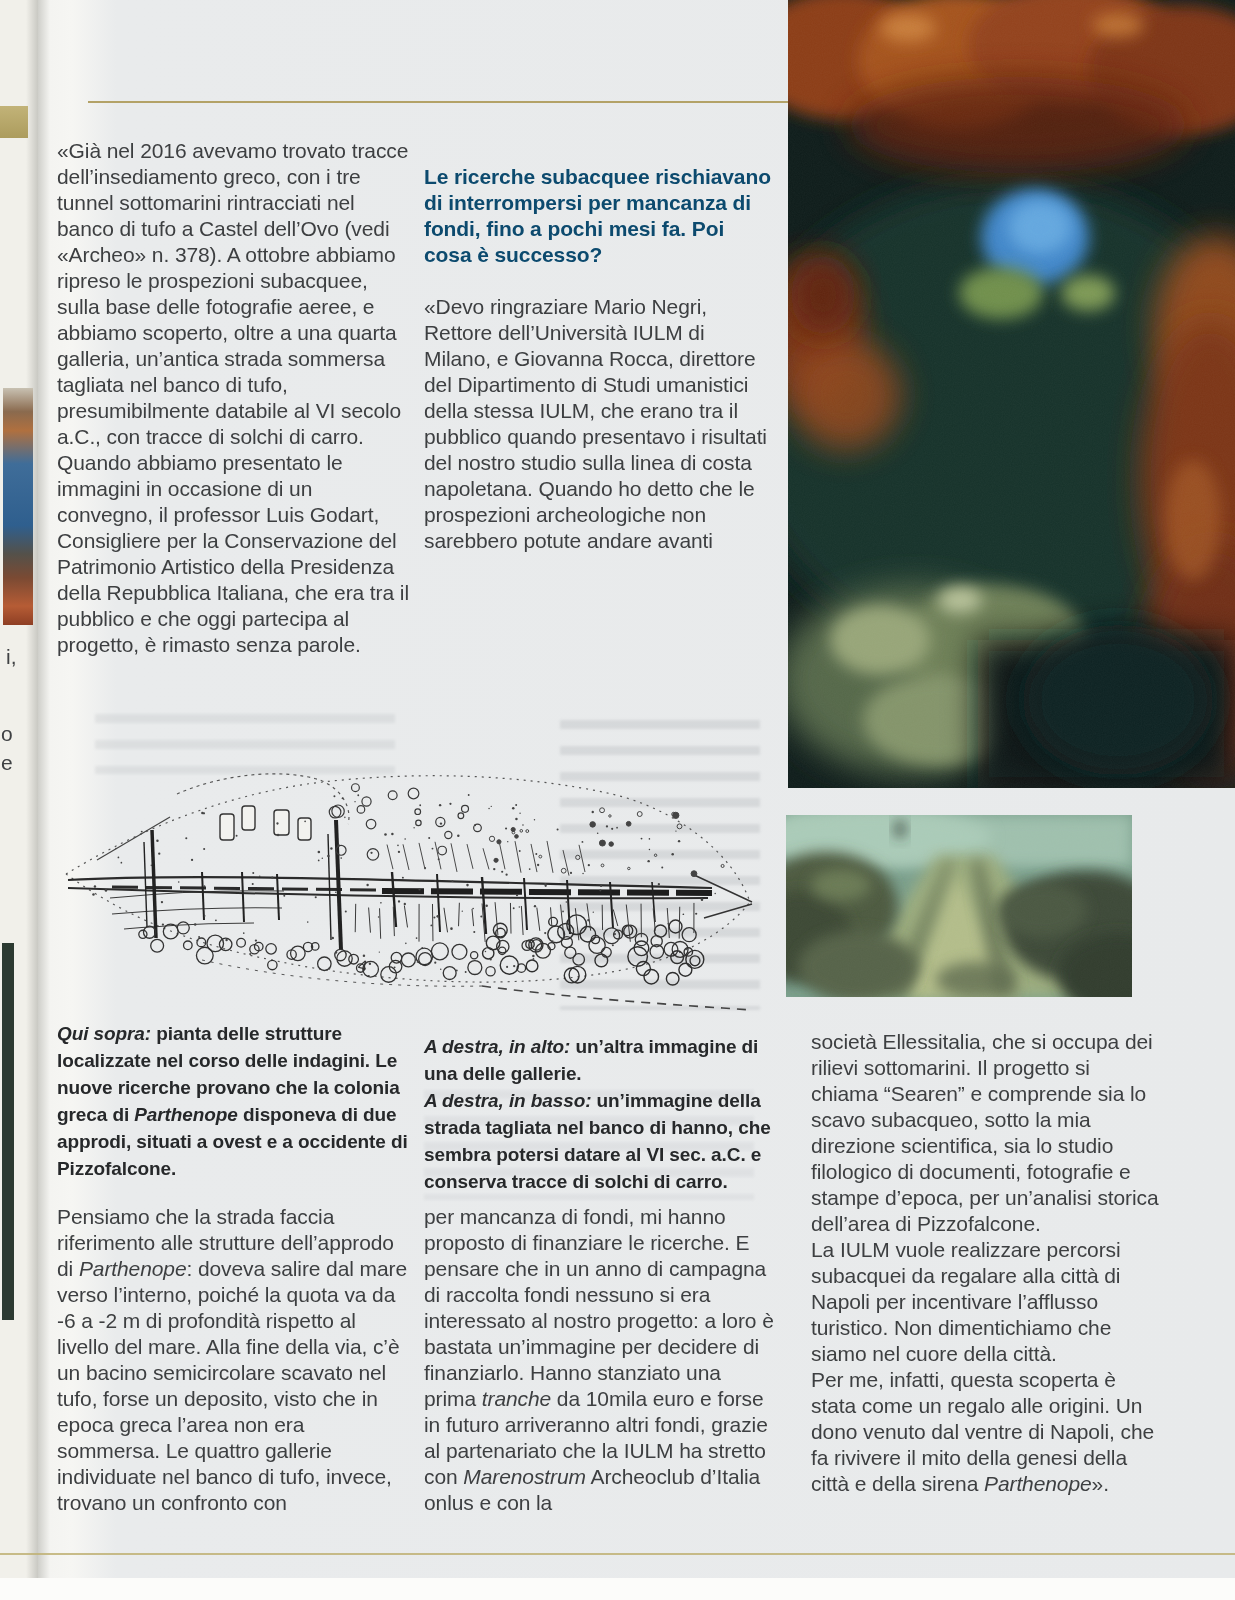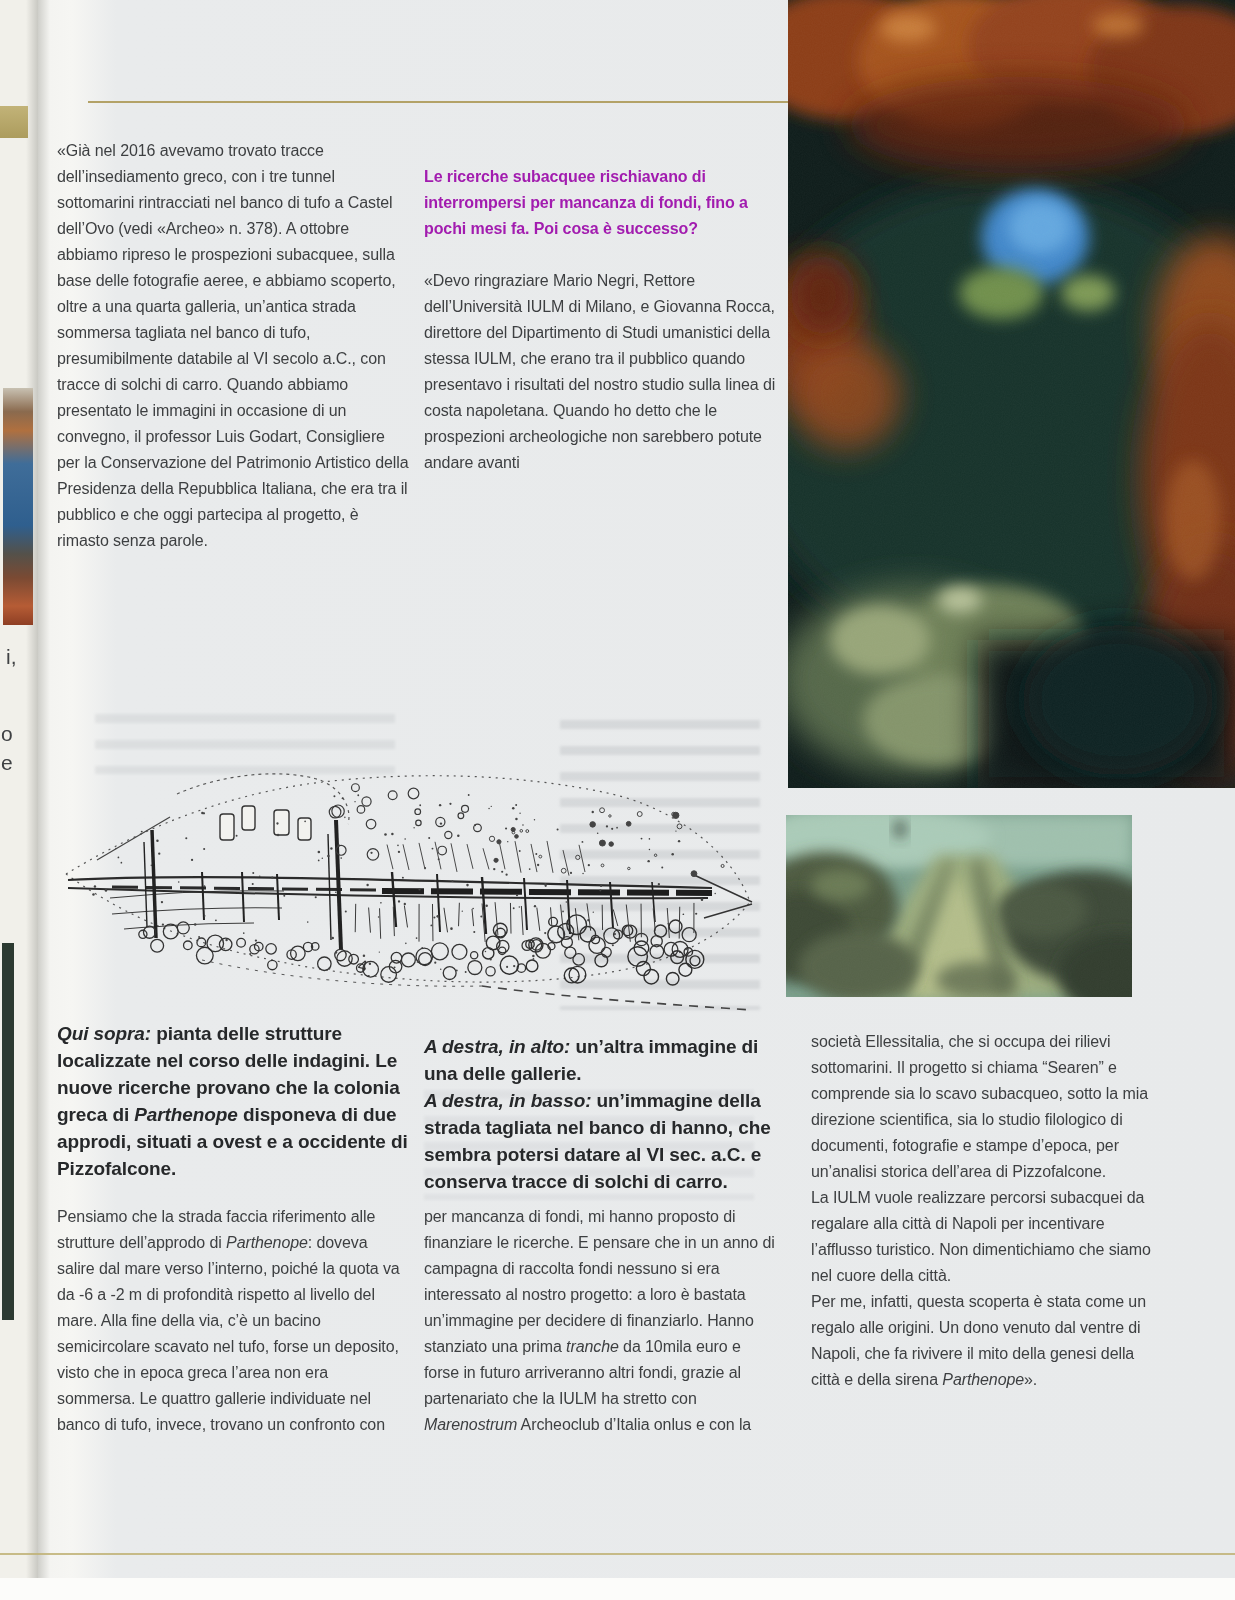--- a/index.html
+++ b/index.html
@@ -19,24 +19,24 @@
   
   .page{position:absolute;left:38px;top:0;width:1197px;height:1578px;
     background:linear-gradient(90deg,#cfcfca 0px,#f4f4f1 12px,#f6f6f3 34px,#e9ebec 78px,#e8eaeb 100%);}
   .rule{position:absolute;height:2px;background:#b3a267;}
   .rule-top{left:88px;top:101px;width:1147px;}
   .rule-bottom{left:0;top:1553px;width:1235px;background:#c0b176;opacity:.85;}
   .tan-block{position:absolute;left:0;top:106px;width:28px;height:32px;
     background:linear-gradient(180deg,#c2b378 0,#ac9c5d 100%);}
   .bottom-white{position:absolute;left:0;top:1578px;width:1235px;height:22px;background:#fcfcfa;}
   
-  .col{position:absolute;font-size:16px;line-height:26px;letter-spacing:-0.1px;
+  .col{position:absolute;font-size:21px;line-height:26px;letter-spacing:-0.1px;
     color:#3d3f41;white-space:pre-line;}
   .caption{font-weight:bold;font-size:19px;line-height:27px;color:#26282a;}
-  .question{font-weight:bold;color:#a21caf;}
+  .question{font-weight:bold;color:#0c4a6e;}
   .figure{position:absolute;overflow:hidden;}
   
   .ghost{position:absolute;opacity:.14;filter:blur(1.5px);
     background:repeating-linear-gradient(180deg,rgba(90,96,104,.9) 0 9px,rgba(90,96,104,0) 9px 26px);}
 </style>
 </head>
 <body>
 
 <div class="scan">
 

